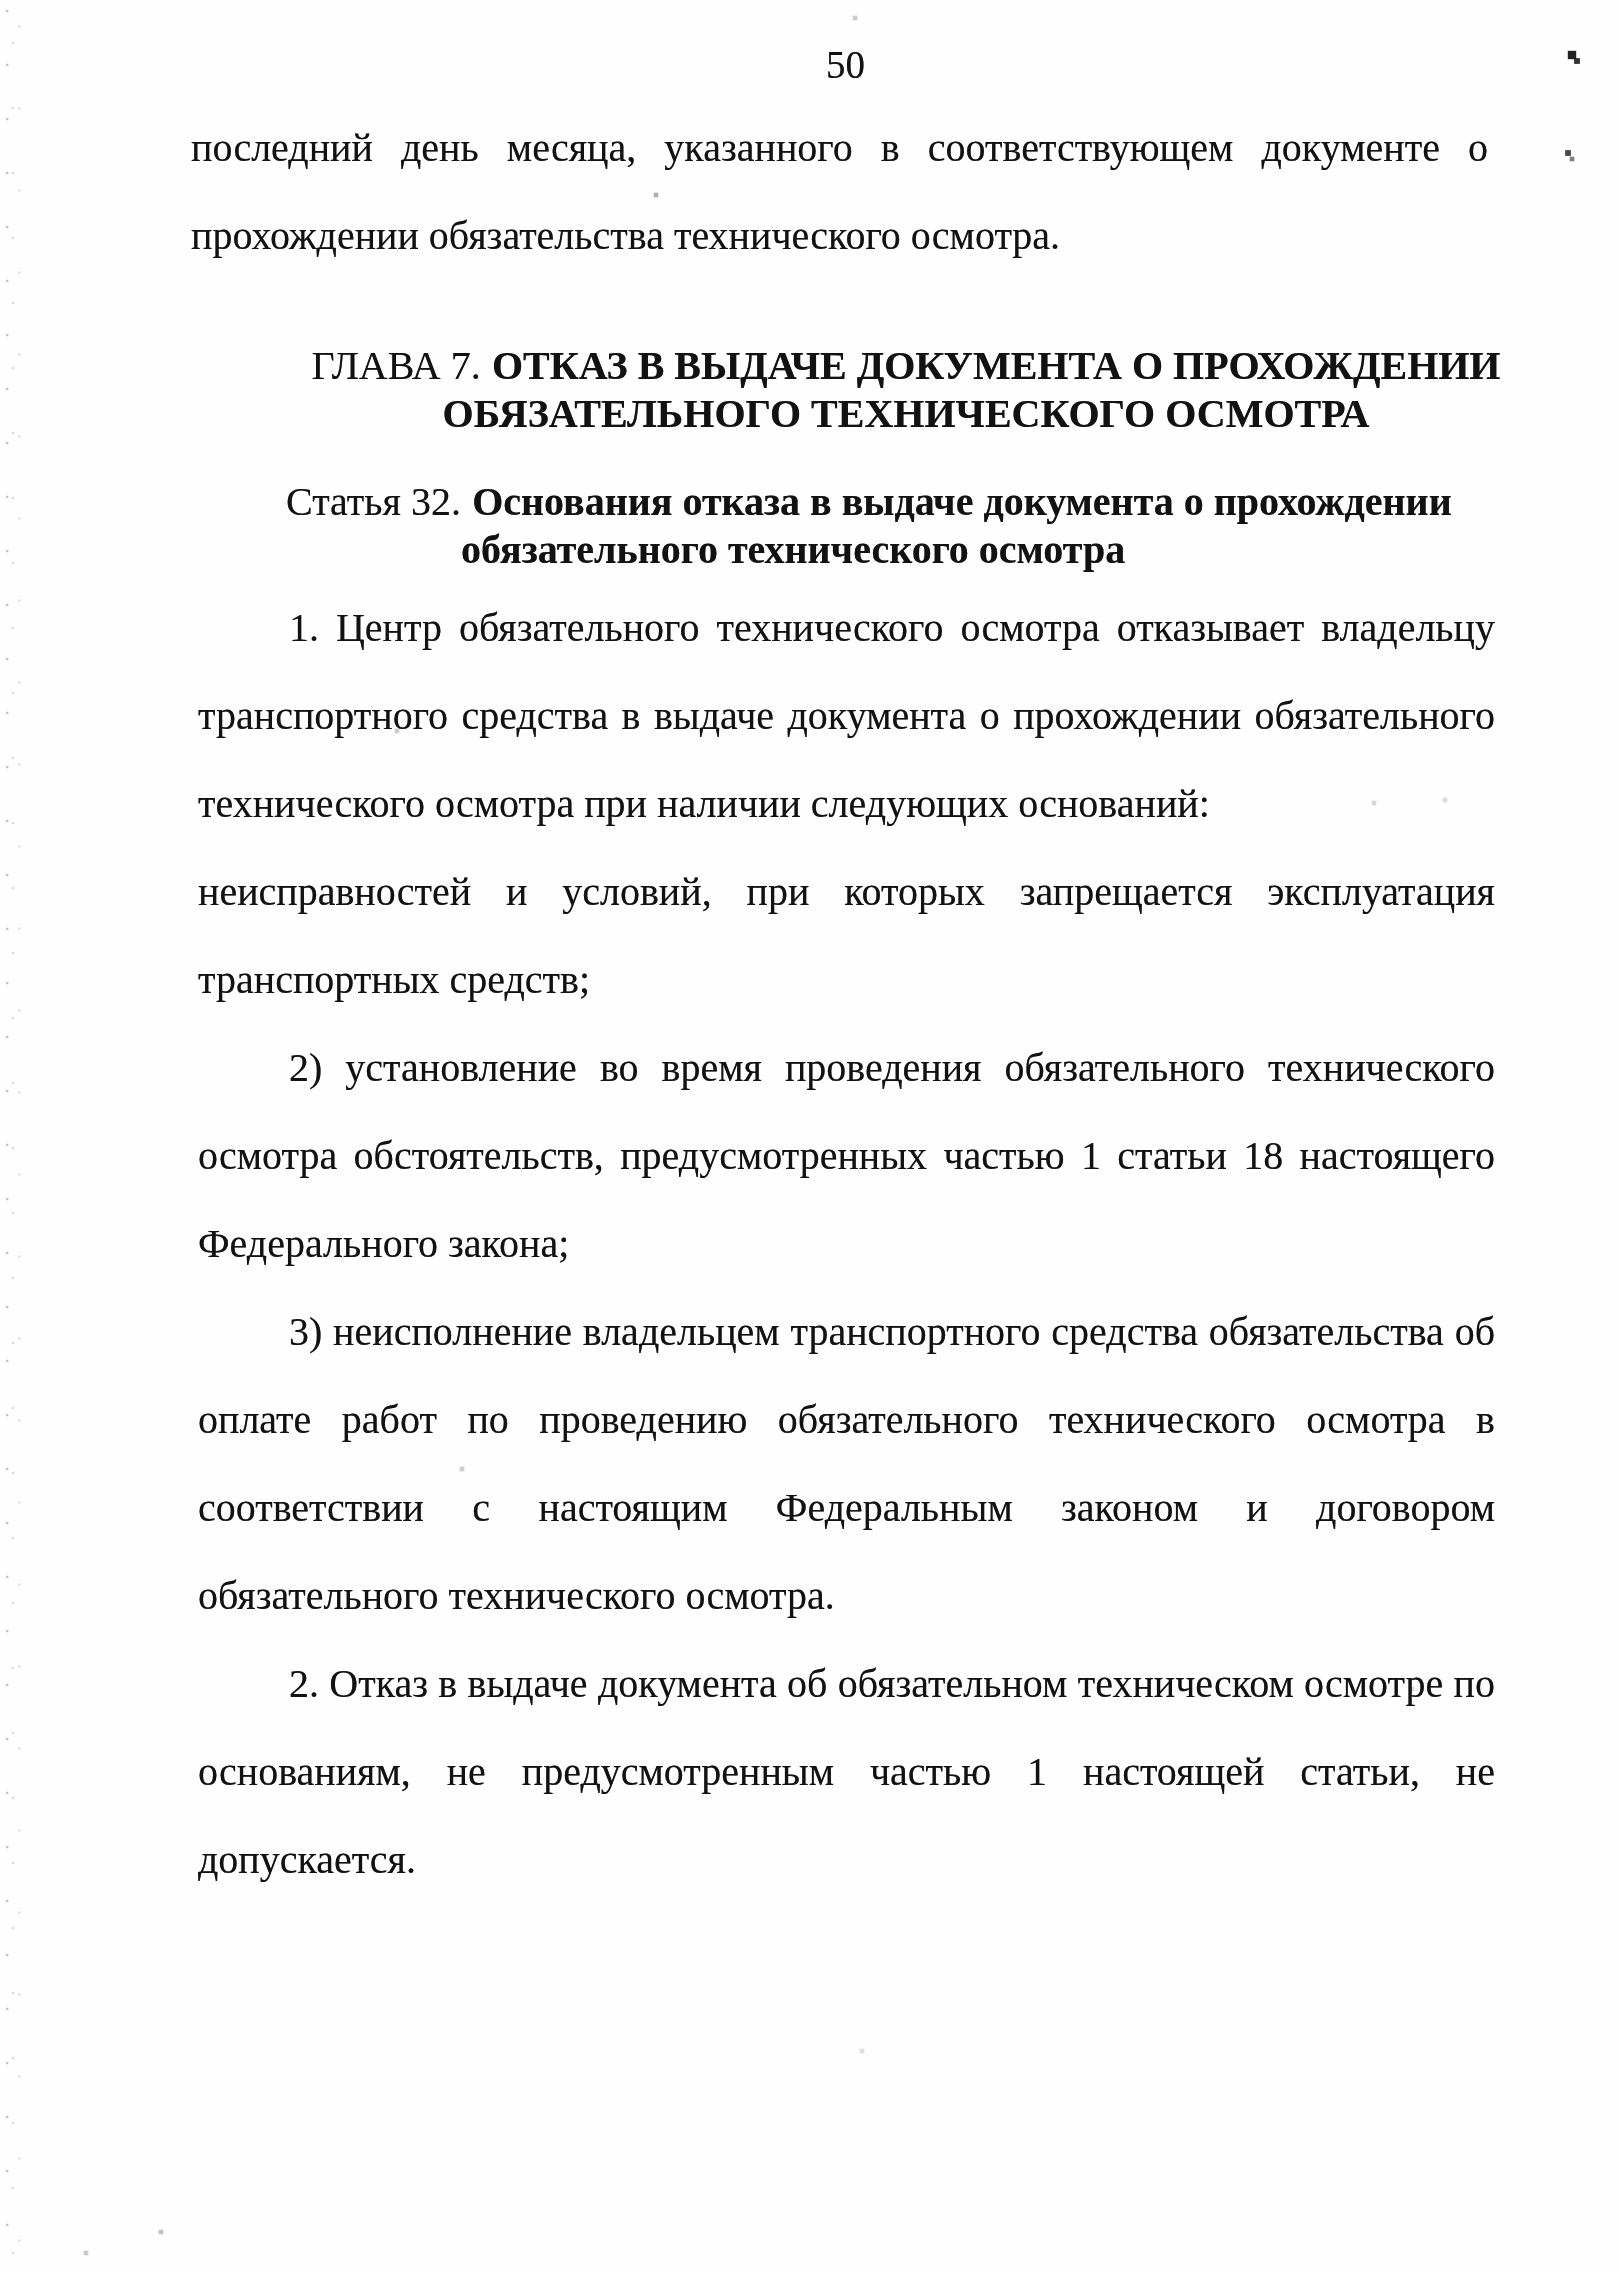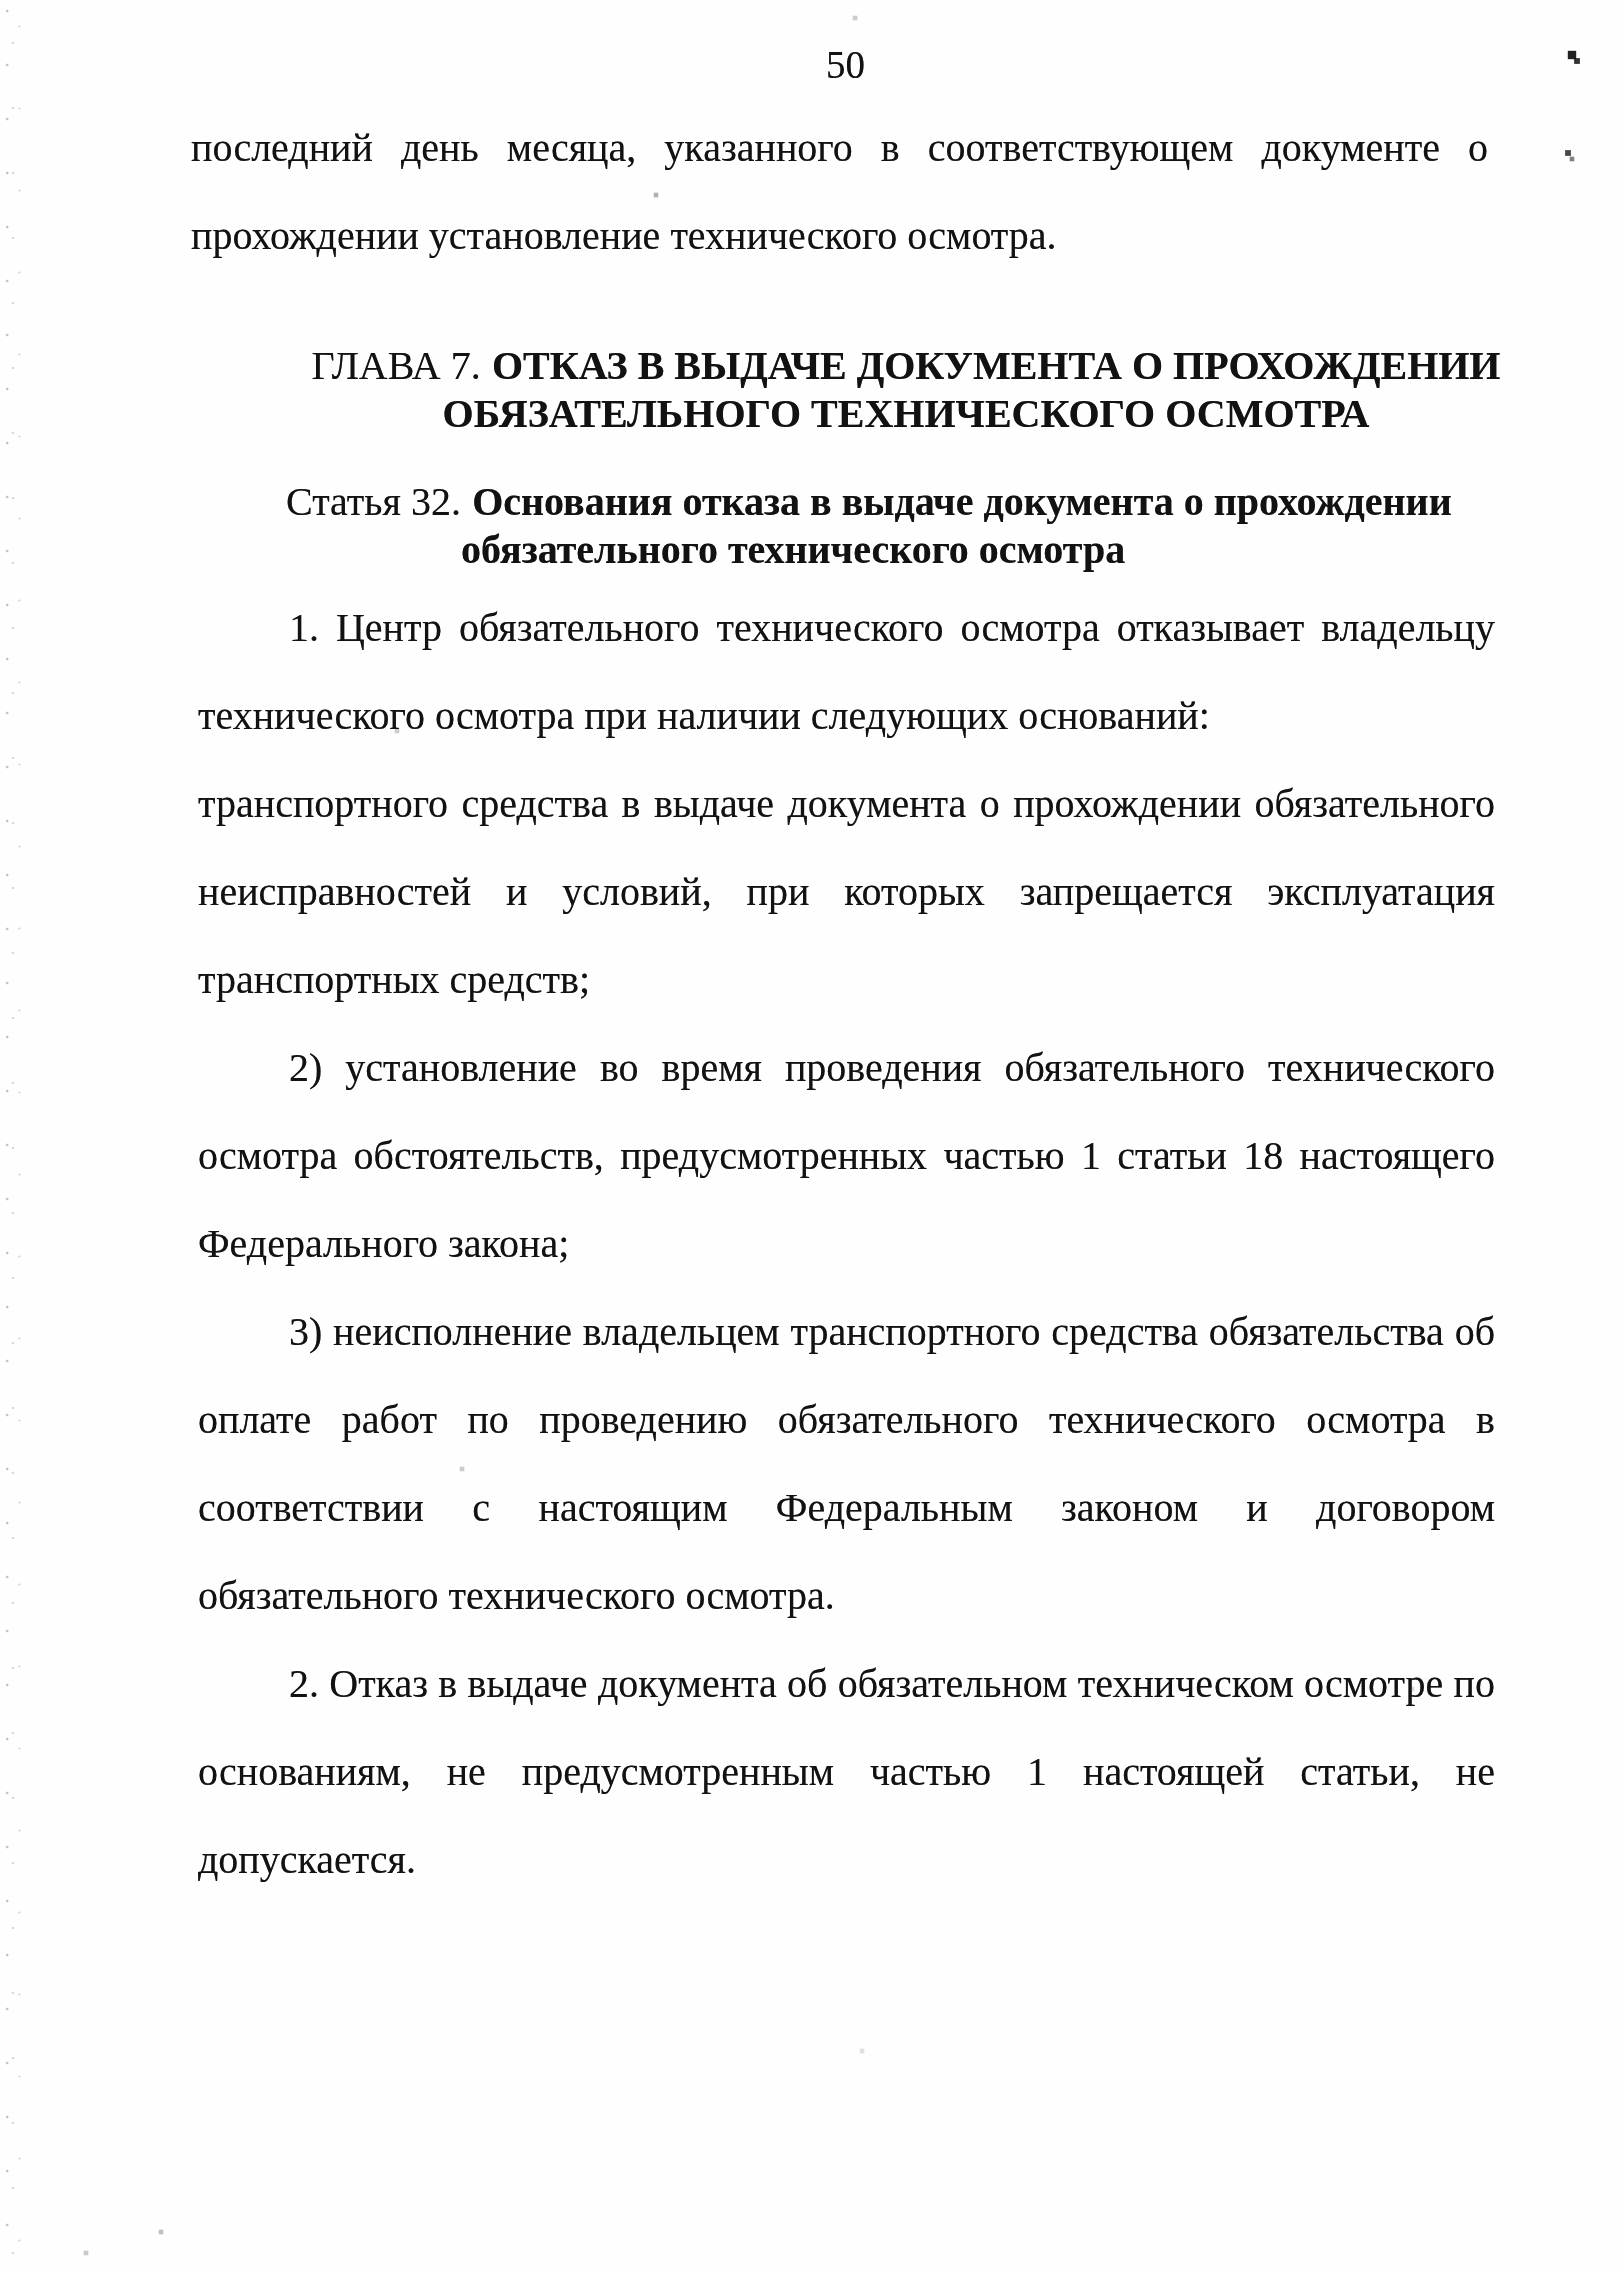--- a/index.html
+++ b/index.html
@@ -155,37 +155,37 @@
 
   <div class="noise-strip"></div>
   <div class="specks"></div>
 
   <div class="column">
 
     <div class="page-number ink">50</div>
 
     <div class="para-continuation">
       <div class="bodyline jline ink">последний день месяца, указанного в соответствующем документе о</div>
-      <div class="bodyline lline ink">прохождении установление технического осмотра.</div>
+      <div class="bodyline lline ink">прохождении обязательства технического осмотра.</div>
     </div>
 
     <div class="chapter-heading ink">
       <div class="hline"><span class="reg">ГЛАВА 7.</span><span class="gap-left">ОТКАЗ В ВЫДАЧЕ ДОКУМЕНТА О ПРОХОЖДЕНИИ</span></div>
       <div class="hline">ОБЯЗАТЕЛЬНОГО ТЕХНИЧЕСКОГО ОСМОТРА</div>
     </div>
 
     <div class="article-heading ink">
       <div class="hline"><span class="reg">Статья 32.</span><span class="gap-left">Основания отказа в выдаче документа о прохождении</span></div>
       <div class="hline hline2">обязательного технического осмотра</div>
     </div>
 
     <div class="body-block">
       <div class="bodyline jline indent ink">1. Центр обязательного технического осмотра отказывает владельцу</div>
+      <div class="bodyline jline ink">транспортного средства в выдаче документа о прохождении обязательного</div>
       <div class="bodyline lline ink">технического осмотра при наличии следующих оснований:</div>
-      <div class="bodyline jline ink">транспортного средства в выдаче документа о прохождении обязательного</div>
 
       <div class="bodyline jline ink">неисправностей и условий, при которых запрещается эксплуатация</div>
       <div class="bodyline lline ink">транспортных средств;</div>
 
       <div class="bodyline jline indent ink">2) установление во время проведения обязательного технического</div>
       <div class="bodyline jline ink">осмотра обстоятельств, предусмотренных частью 1 статьи 18 настоящего</div>
       <div class="bodyline lline ink">Федерального закона;</div>
 
       <div class="bodyline jline indent ink">3) неисполнение владельцем транспортного средства обязательства об</div>
       <div class="bodyline jline ink">оплате работ по проведению обязательного технического осмотра в</div>

